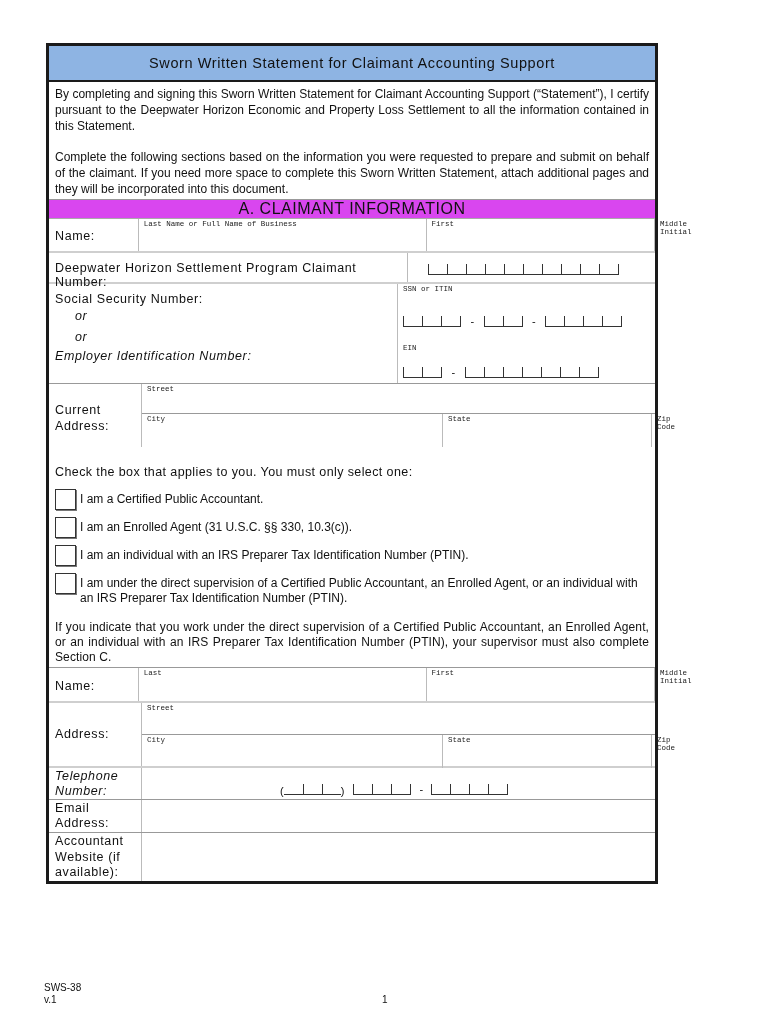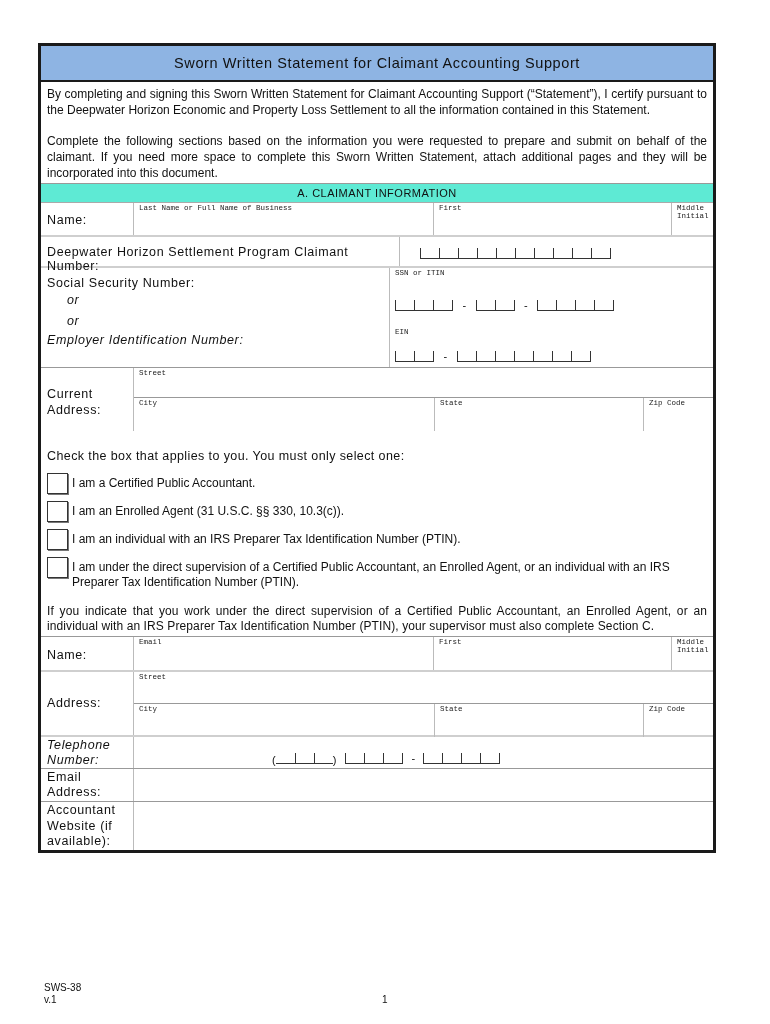--- a/index.html
+++ b/index.html
@@ -1,21 +1,21 @@
 <!DOCTYPE html>
 <html><head>
 <meta charset="utf-8">
 <style>
   * { box-sizing: border-box; margin: 0; padding: 0; }
   body { width: 770px; height: 1024px; background: #fff; font-family: "Liberation Sans", sans-serif; color: #111; position: relative; }
-  .form { position: absolute; left: 38px; top: 43px; width: 678px; border: 3px solid #1a1a1a; }
+  .form { position: absolute; left: 46px; top: 43px; width: 612px; border: 3px solid #1a1a1a; }
   .title-bar { background: #8eb4e3; height: 36px; border-bottom: 2px solid #1a1a1a; display: flex; align-items: center; justify-content: center; font-size: 14.5px; letter-spacing: 0.6px; }
   .intro { padding: 4px 6px 2px 6px; font-size: 12px; line-height: 16px; text-align: justify; }
   .intro p + p { margin-top: 15px; }
-  .section-bar { background: #5eead4; height: 20px; border-top: 1px solid #999; border-bottom: 1px solid #aaa; display: flex; align-items: center; justify-content: center; font-size: 11px; letter-spacing: 0.5px; }
+  .section-bar { background: #d946ef; height: 20px; border-top: 1px solid #999; border-bottom: 1px solid #aaa; display: flex; align-items: center; justify-content: center; font-size: 16px; letter-spacing: 0.5px; }
   .row { display: flex; border-bottom: 2px solid #cfcfcf; position: relative; }
   .lbl { font-size: 12.5px; letter-spacing: 0.6px; padding: 4px 6px; }
   .cell { position: relative; border-left: 1px solid #bbb; }
   .tiny { font-size: 7.5px; color: #222; position: absolute; left: 5px; top: 1px; font-family: Liberation Mono, monospace; }
   .ticks { display: inline-flex; align-items: flex-end; height: 12px; }
   .tick { display: inline-block; width: 19px; height: 11px; border-left: 1px solid #333; border-bottom: 1px solid #333; }
   .tick.end { width: 0; }
   .dash { font-size: 11px; margin: 0 5px; position: relative; top: -2px; }
   .cb-row { display: flex; align-items: flex-start; font-size: 12px; margin: 0 0 7px 2px; }
   .cb { width: 21px; height: 21px; border: 1.5px solid #333; margin-right: 4px; flex-shrink: 0; box-shadow: 1px 1px 0 #777; }
@@ -162,21 +162,21 @@
     <div class="cb-row">
       <div class="cb"></div>
       <div class="cb-text">I am under the direct supervision of a Certified Public Accountant, an Enrolled Agent, or an individual with an IRS Preparer Tax Identification Number (PTIN).</div>
     </div>
     <div style="font-size:12px;line-height:15px;text-align:justify;margin:14px 2px 0 2px;letter-spacing:0.1px;">If you indicate that you work under the direct supervision of a Certified Public Accountant, an Enrolled Agent, or an individual with an IRS Preparer Tax Identification Number (PTIN), your supervisor must also complete Section C.</div>
   </div>
 
   <div class="row" style="height:36px;border-top:1px solid #999;">
     <div class="lbl" style="width:92px;padding-top:11px;">Name:</div>
     <div class="cell" style="width:300px;">
-      <span class="tiny">Email</span>
+      <span class="tiny">Last</span>
     </div>
     <div class="cell" style="width:238px;">
       <span class="tiny">First</span>
     </div>
     <div class="cell" style="flex:1;">
       <span class="tiny">Middle Initial</span>
     </div>
   </div>
 
   <div class="row" style="height:65px;">

